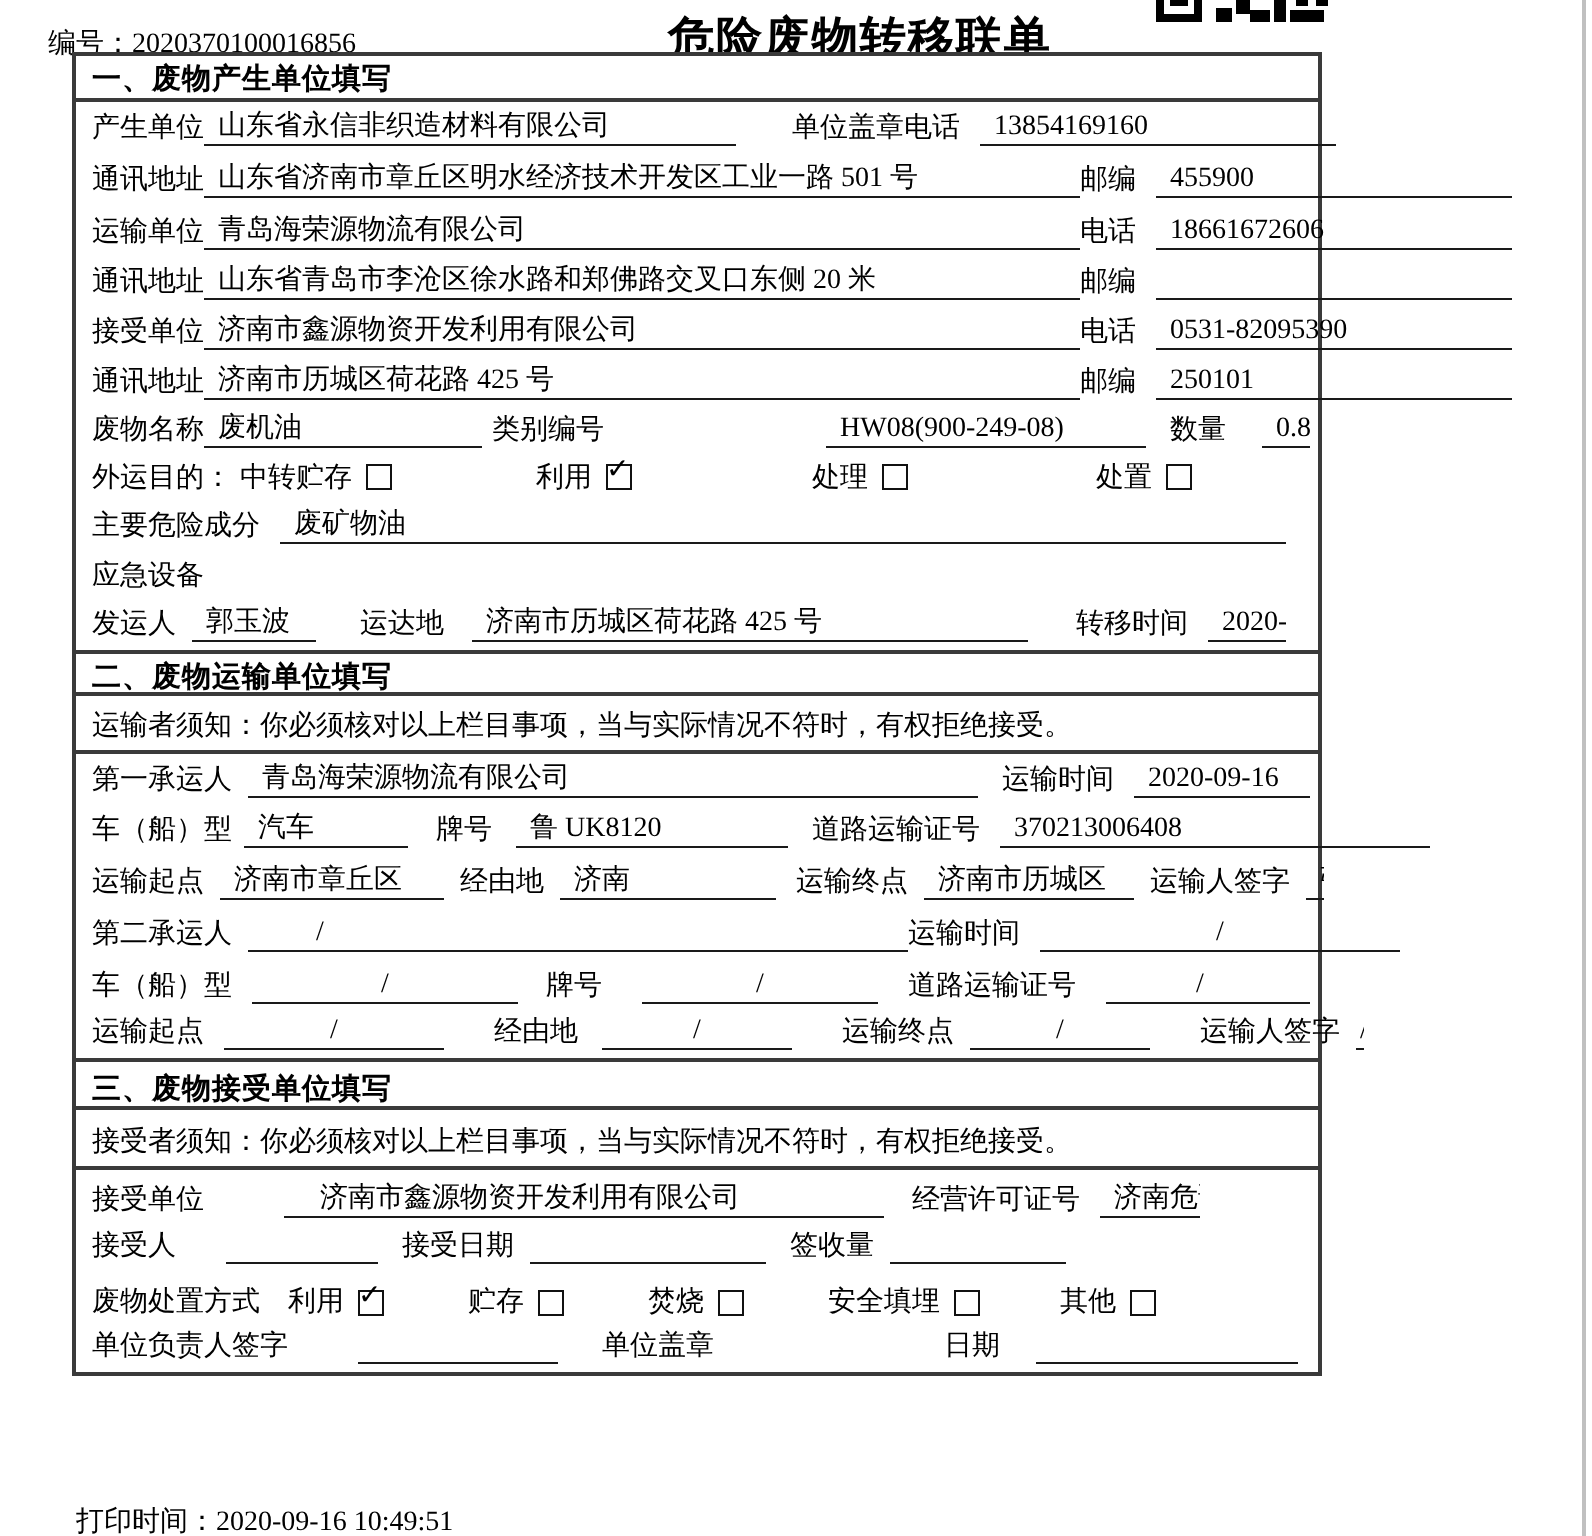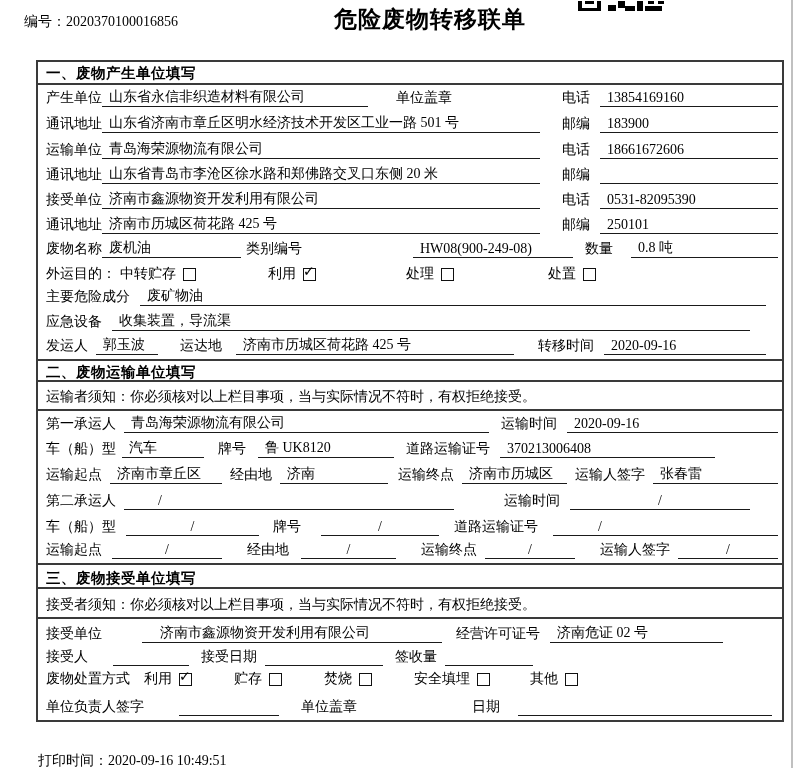--- a/index.html
+++ b/index.html
@@ -5,21 +5,21 @@
   html,body{margin:0;padding:0;}
   body{
     width:796px;height:768px;background:#ffffff;position:relative;overflow:hidden;
     font-family:"Liberation Serif","DejaVu Serif",serif;color:#000;font-size:14px;
   }
   .page-edge{position:absolute;top:0;bottom:0;right:3px;width:2px;background:#c0c0c0;}
   .serial{position:absolute;left:24px;top:13px;white-space:nowrap;}
   .title{position:absolute;left:0;top:4px;width:796px;text-align:center;transform:translateX(32px);
          font-size:23px;font-weight:bold;letter-spacing:1px;}
   .qr{position:absolute;left:578px;top:0;width:86px;height:11px;overflow:hidden;}
-  .form{position:absolute;left:36px;top:60px;width:748px;border:2px solid #3a3a3a;box-sizing:border-box;background:#fff;}
+  .form{position:absolute;left:36px;top:26px;width:625px;border:2px solid #3a3a3a;box-sizing:border-box;background:#fff;}
   .sh{font-weight:bold;font-size:14.5px;padding:2px 8px 0;box-sizing:border-box;height:23px;
       border-bottom:2px solid #3a3a3a;letter-spacing:.5px;}
   .sh.mid{border-top:2px solid #3a3a3a;}
   .notice{box-sizing:border-box;height:29px;padding:6px 8px 0;border-bottom:2px solid #3a3a3a;white-space:nowrap;}
   .row{display:flex;align-items:flex-end;box-sizing:border-box;padding:0 4px 4px 8px;}
   .lbl{flex:none;white-space:nowrap;}
   .u{border-bottom:1px solid #1a1a1a;white-space:nowrap;flex:none;padding:0 2px 0 7px;min-height:16px;box-sizing:border-box;overflow:hidden;}
   .fill{flex:1 1 auto;}
   .tel{width:178px;flex:none;}
   .mla{margin-left:auto;}
@@ -66,21 +66,21 @@
     <span class="u" style="width:266px">山东省永信非织造材料有限公司</span>
     <span class="lbl" style="margin-left:28px">单位盖章</span>
     <span class="lbl mla">电话</span>
     <span class="u tel" style="margin-left:10px">13854169160</span>
   </div>
 
   <div class="row" style="height:26px">
     <span class="lbl">通讯地址</span>
     <span class="u" style="width:438px">山东省济南市章丘区明水经济技术开发区工业一路 501 号</span>
     <span class="lbl mla">邮编</span>
-    <span class="u tel" style="margin-left:10px">183900</span>
+    <span class="u tel" style="margin-left:10px">455900</span>
   </div>
 
   <div class="row" style="height:26px">
     <span class="lbl">运输单位</span>
     <span class="u" style="width:438px">青岛海荣源物流有限公司</span>
     <span class="lbl mla">电话</span>
     <span class="u tel" style="margin-left:10px">18661672606</span>
   </div>
 
   <div class="row" style="height:25px">
@@ -107,21 +107,21 @@
   <div class="row" style="height:24px">
     <span class="lbl">废物名称</span>
     <span class="u" style="width:139px">废机油</span>
     <span class="lbl" style="margin-left:5px">类别编号</span>
     <span class="u" style="margin-left:111px;width:160px">HW08(900-249-08)</span>
     <span class="lbl" style="margin-left:12px">数量</span>
     <span class="u fill" style="margin-left:18px">0.8 吨</span>
   </div>
 
 
-  <div class="row" style="height:23px;padding-bottom:2px">
+  <div class="row" style="height:23px;align-items:center;padding-bottom:2px">
     <span class="lbl">外运目的：</span>
     <span class="cbitem" style="margin-left:4px">
       <span>中转贮存</span>
       <span class="cb" data-checked="false"></span>
     </span>
     <span class="cbitem" style="margin-left:72px">
       <span>利用</span>
       <span class="cb" data-checked="true"></span>
     </span>
     <span class="cbitem" style="margin-left:90px">
@@ -135,21 +135,20 @@
   </div>
 
   <div class="row" style="height:25px">
     <span class="lbl">主要危险成分</span>
     <span class="u fill" style="margin-left:10px;margin-right:12px">废矿物油</span>
   </div>
 
 
   <div class="row" style="height:25px">
     <span class="lbl">应急设备</span>
-    <span class="u fill" style="margin-left:10px;margin-right:28px">收集装置，导流渠</span>
   </div>
 
   <div class="row" style="height:24px">
     <span class="lbl">发运人</span>
     <span class="u" style="margin-left:8px;width:62px">郭玉波</span>
     <span class="lbl" style="margin-left:22px">运达地</span>
     <span class="u" style="margin-left:14px;width:278px">济南市历城区荷花路 425 号</span>
     <span class="lbl" style="margin-left:24px">转移时间</span>
     <span class="u fill" style="margin-left:10px;margin-right:12px">2020-09-16</span>
   </div>
@@ -223,21 +222,21 @@
 
   <div class="row" style="height:23px">
     <span class="lbl">接受人</span>
     <span class="u" style="margin-left:25px;width:76px"></span>
     <span class="lbl" style="margin-left:12px">接受日期</span>
     <span class="u" style="margin-left:8px;width:118px"></span>
     <span class="lbl" style="margin-left:12px">签收量</span>
     <span class="u" style="margin-left:8px;width:88px"></span>
   </div>
 
-  <div class="row" style="height:26px;align-items:flex-start;padding-bottom:2px">
+  <div class="row" style="height:26px;align-items:flex-end;padding-bottom:2px">
     <span class="lbl">废物处置方式</span>
     <span class="cbitem" style="margin-left:14px">
       <span>利用</span>
       <span class="cb" data-checked="true"></span>
     </span>
     <span class="cbitem" style="margin-left:42px">
       <span>贮存</span>
       <span class="cb" data-checked="false"></span>
     </span>
     <span class="cbitem" style="margin-left:42px">

